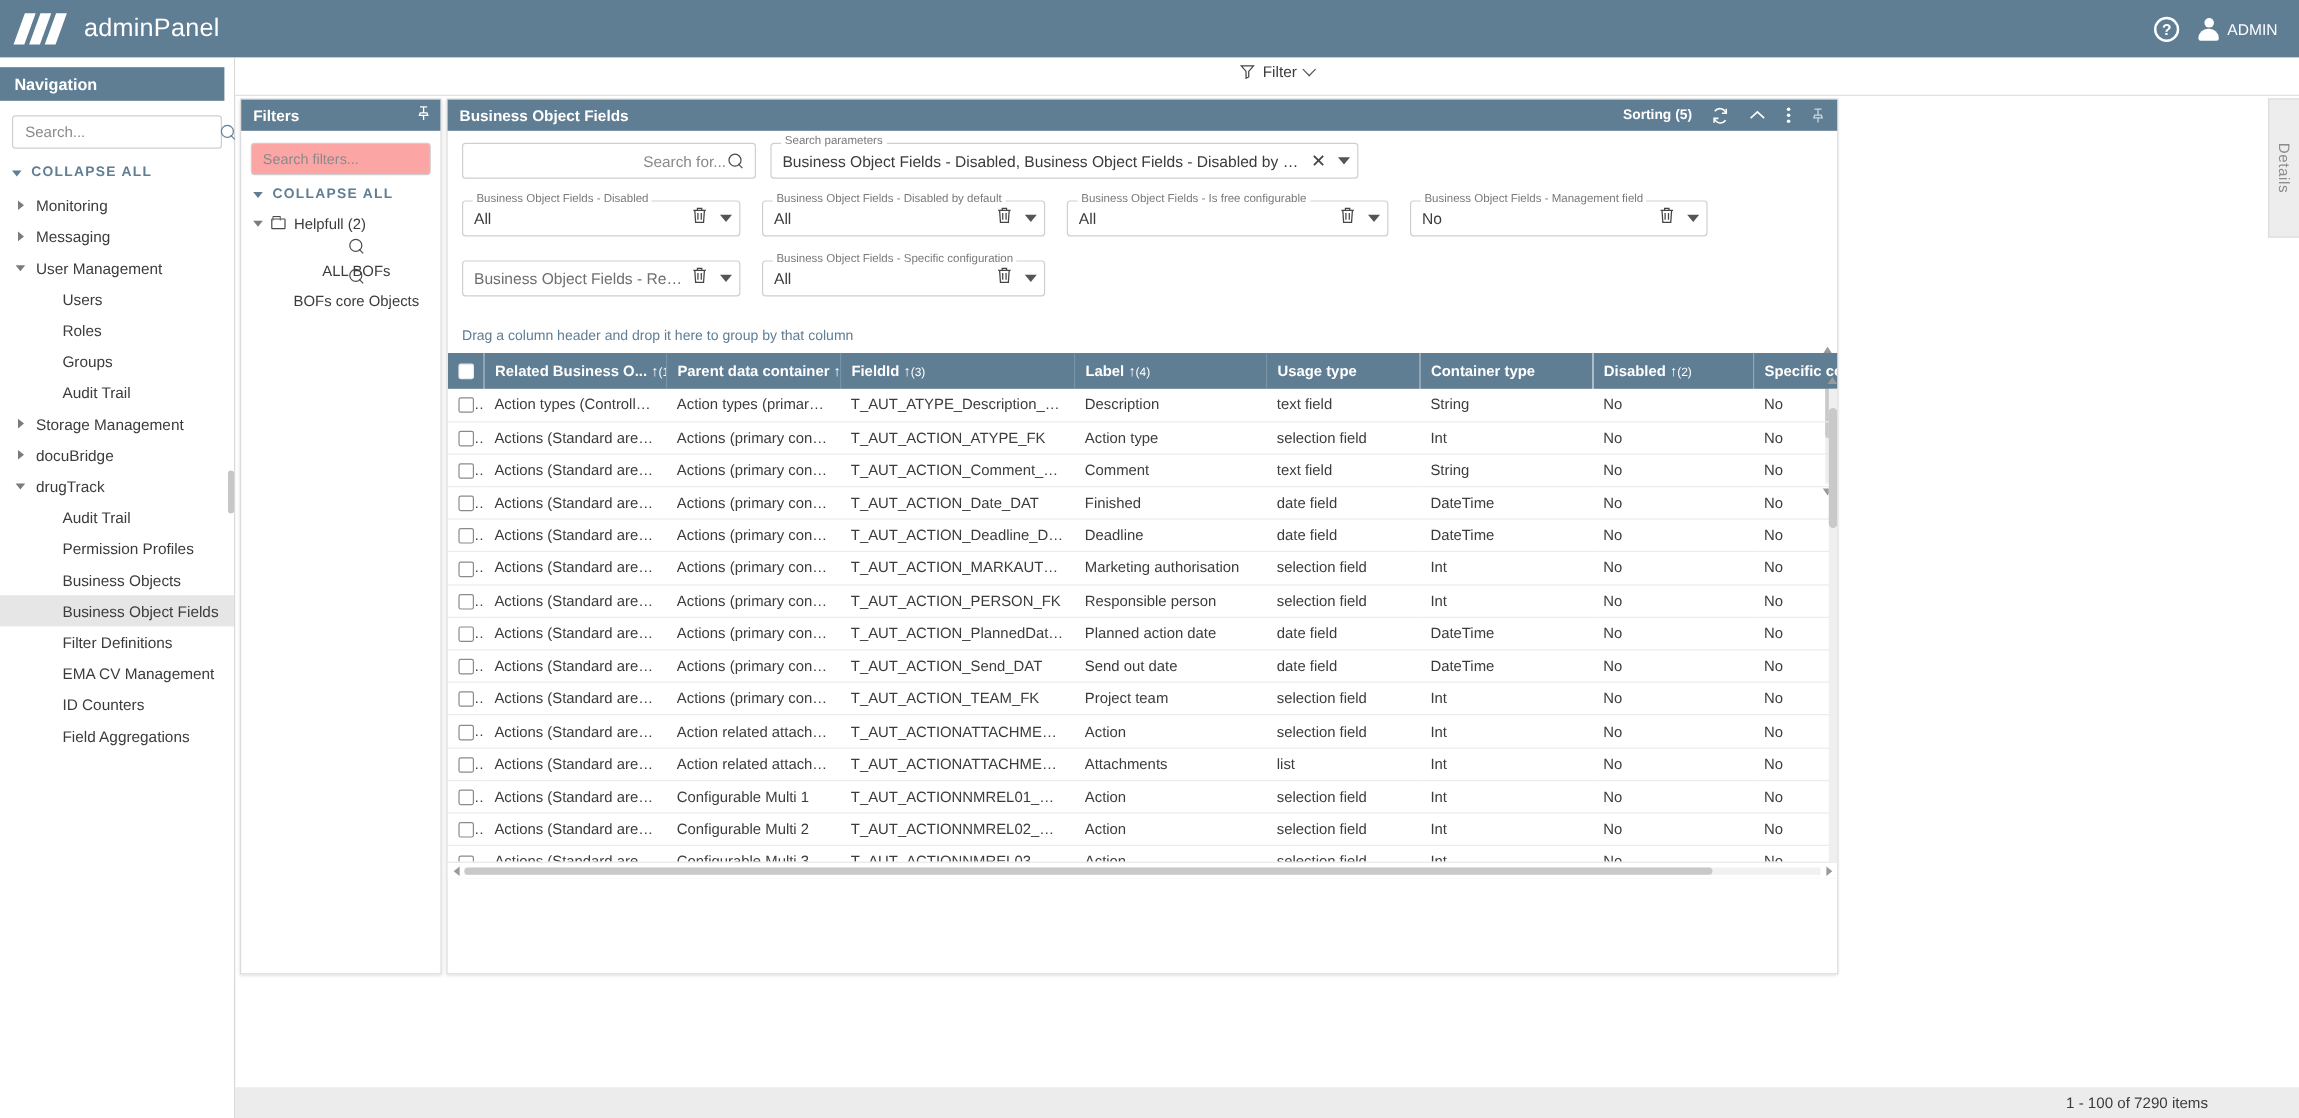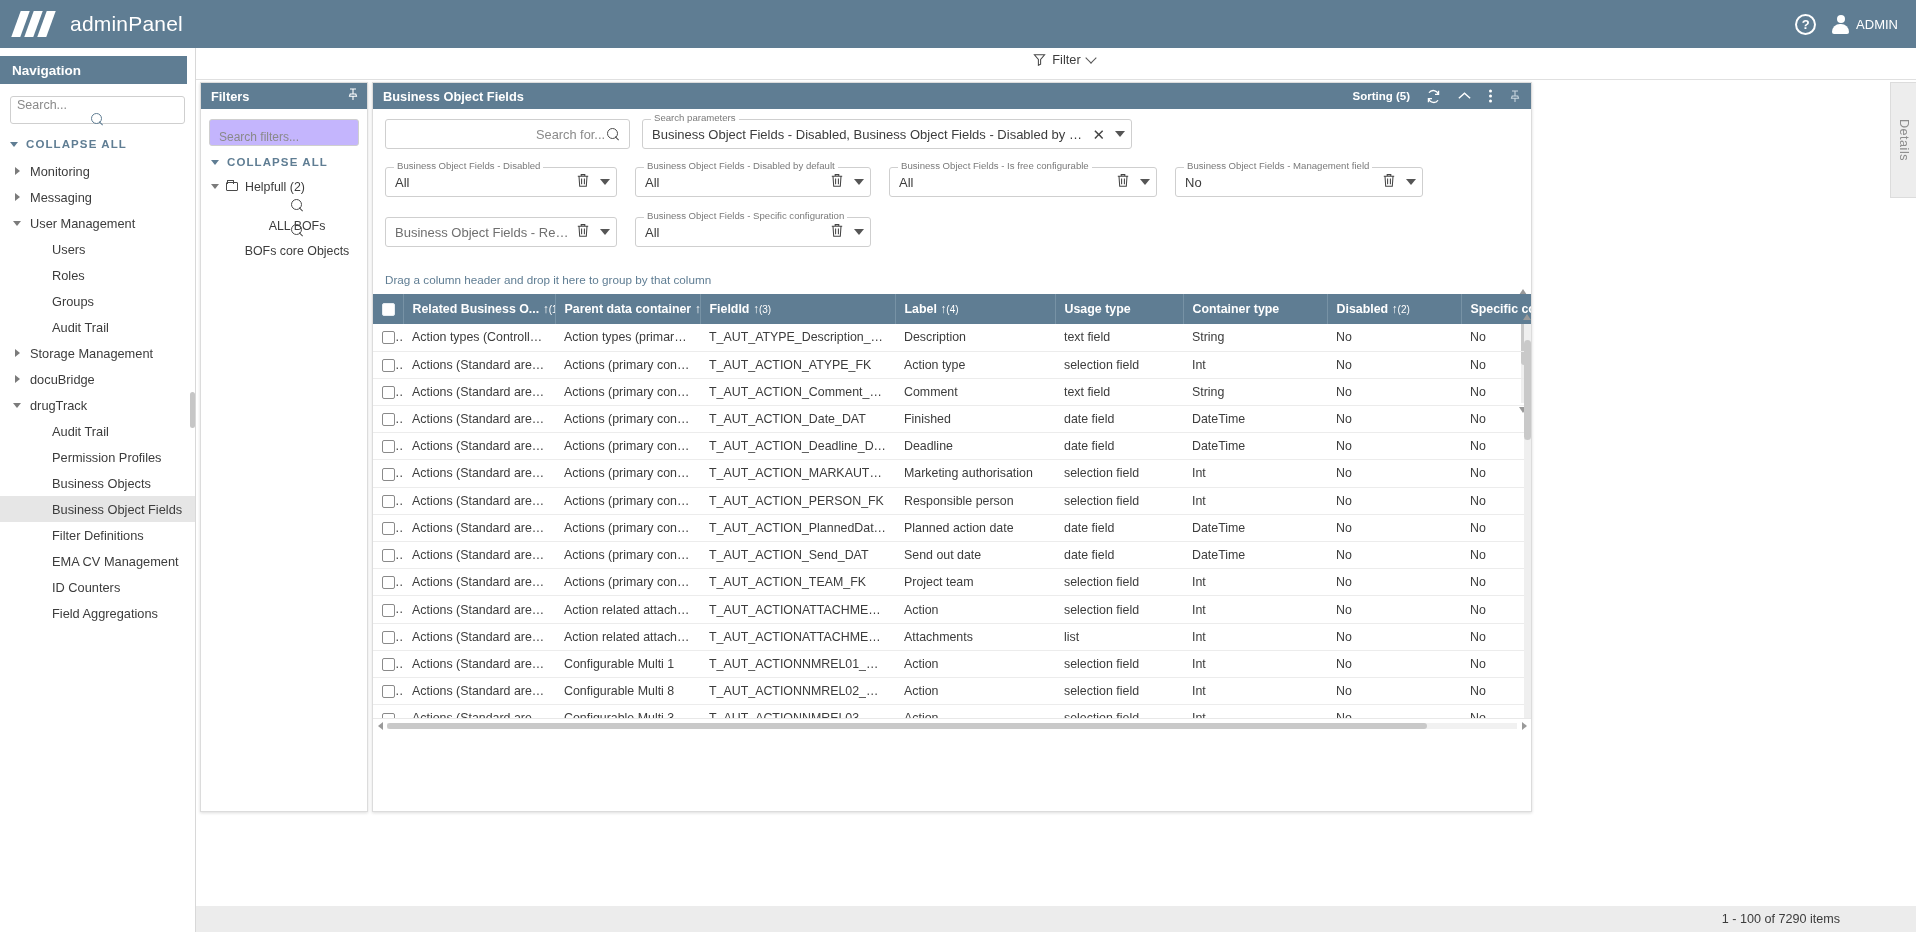--- a/index.html
+++ b/index.html
@@ -44,21 +44,21 @@
     position:absolute; left:0; top:48px; width:196px; height:884px;
     background:#fff; border-right:1px solid #d8d8d8;
   }
   .nav-header {
     height:28px; background:#5f7d93; color:#fff; font-weight:bold; font-size:13.5px;
     display:flex; align-items:center; padding-left:12px;
     margin: 8px 8px 0 0;
   }
   .search-box {
     margin:12px 10px 4px 10px; height:28px; border:1px solid #cfcfcf; border-radius:3px;
-    display:flex; align-items:center; padding:0 8px; background:#fff;flex-direction:column;
+    display:flex; align-items:center; padding:0 8px; background:#fff;
   }
   .search-box input {
     border:none; outline:none; flex:1; font-size:12.5px; color:#555;
     font-family:"Liberation Sans", sans-serif; background:transparent;
   }
   .search-box input::placeholder { color:#8a8a8a; }
   .mag { width:13px; height:13px; position:relative; display:inline-block; flex:none; }
   .mag::before {
     content:""; position:absolute; left:0; top:0; width:9px; height:9px; border-radius:50%;
     border:1.4px solid #5f7d93;
@@ -107,21 +107,21 @@
     position:absolute; left:200px; top:82px; width:168px; height:730px;
     background:#fff; border:1px solid #dcdcdc; box-shadow:0 1px 3px rgba(0,0,0,.14);
   }
   .panel-head {
     height:26px; background:#5f7d93; color:#fff; font-weight:bold; font-size:12.8px;
     display:flex; align-items:center; padding:0 8px 0 10px;
   }
   .panel-head .pin { margin-left:auto; cursor:pointer; }
   .filters-search {
     margin:10px 8px 0 8px; height:27px; border:1px solid #cfcfcf; border-radius:3px;
-    display:flex; align-items:flex-end; padding:0 7px; background:#c4b5fd;
+    display:flex; align-items:center; padding:0 7px; background:#fca5a5;
   }
   .filters-search input {
     border:none; outline:none; flex:1; font-size:12px; color:#555; background:transparent;
     font-family:"Liberation Sans", sans-serif;
   }
   .filters-search input::placeholder { color:#8a8a8a; }
   .f-row { display:flex; align-items:center; gap:7px; height:25px; font-size:12.4px; cursor:pointer; }
   .f-row.lvl1 { padding-left:10px; }
   .f-row.lvl2 { padding-left:26px;flex-direction:column; }
   .folder-ic {
@@ -738,21 +738,21 @@
               <td>T_AUT_ACTIONNMREL01_ACTI...</td>
               <td>Action</td>
               <td>selection field</td>
               <td>Int</td>
               <td>No</td>
               <td>No</td>
             </tr>
             <tr>
               <td class="col-cb"><span class="cbx"></span></td>
               <td>Actions (Standard area...</td>
-              <td>Configurable Multi 8</td>
+              <td>Configurable Multi 2</td>
               <td>T_AUT_ACTIONNMREL02_ACTI...</td>
               <td>Action</td>
               <td>selection field</td>
               <td>Int</td>
               <td>No</td>
               <td>No</td>
             </tr>
             <tr>
               <td class="col-cb"><span class="cbx"></span></td>
               <td>Actions (Standard area...</td>

